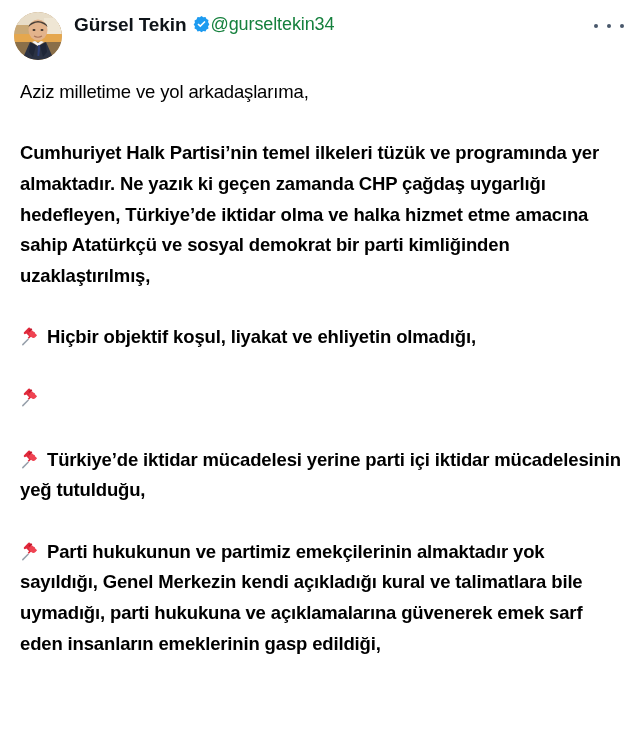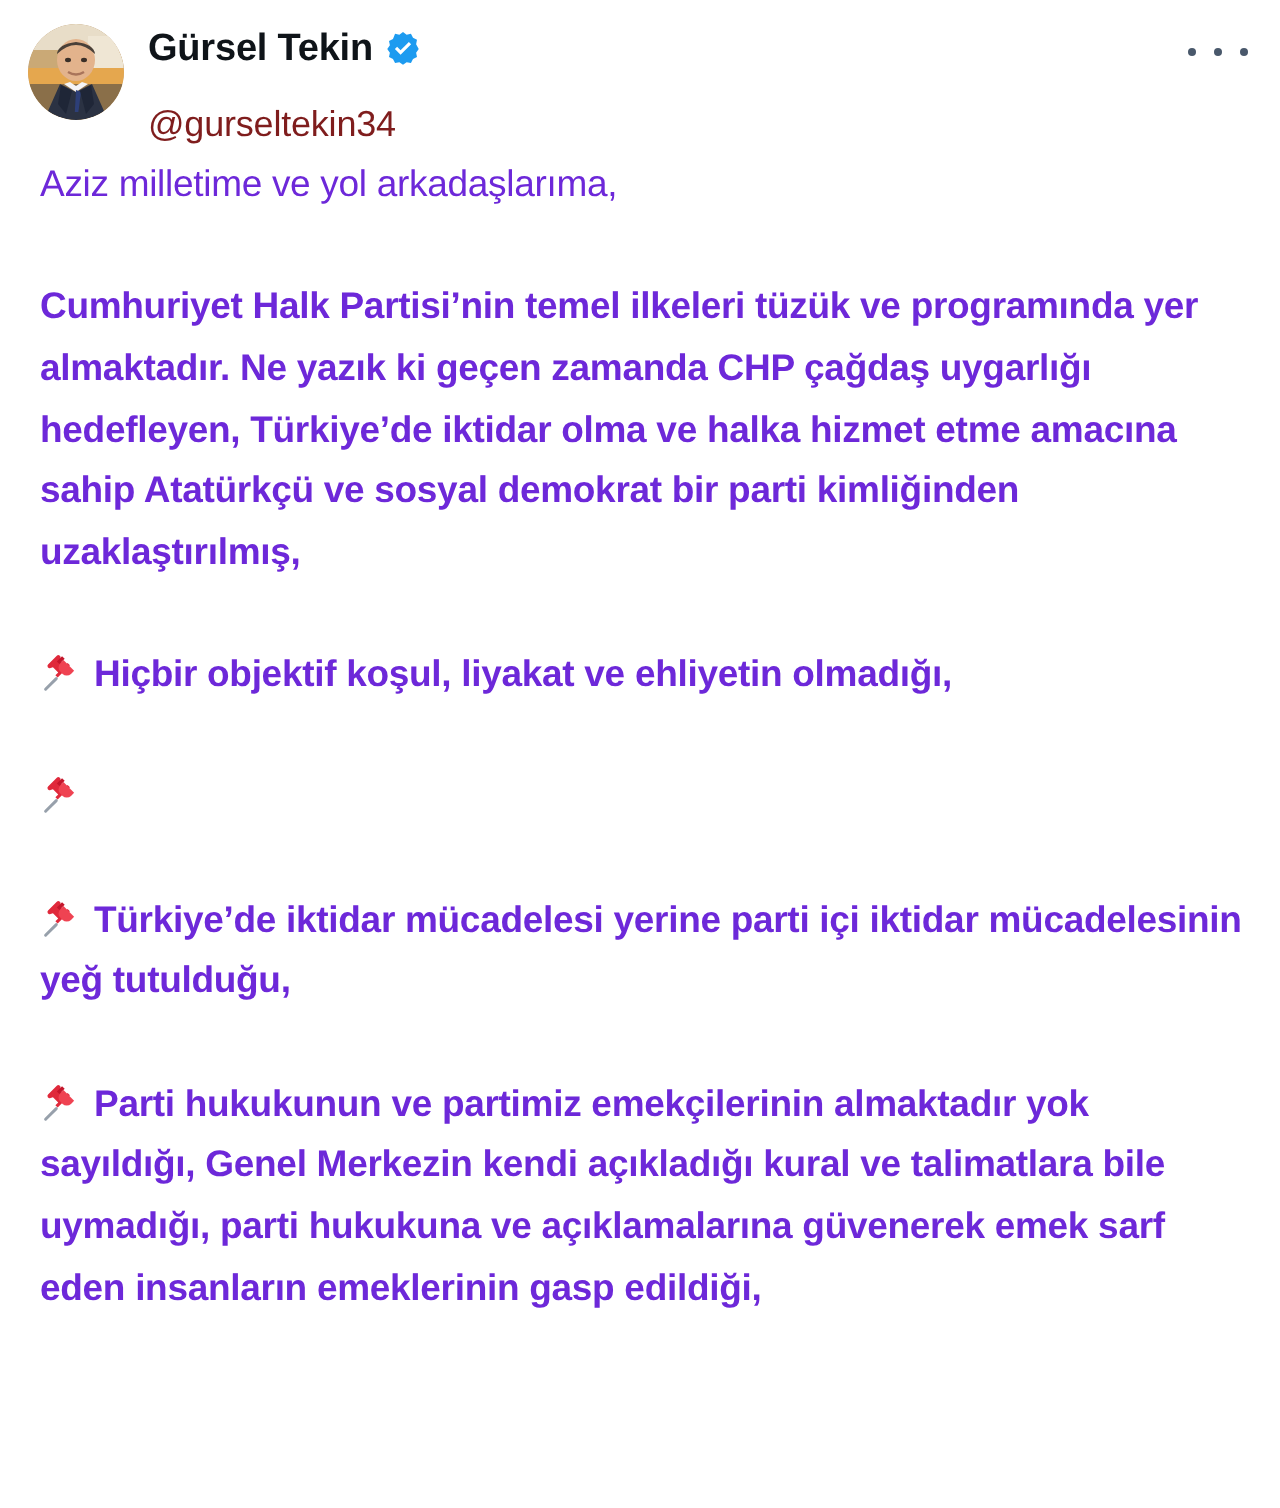--- a/index.html
+++ b/index.html
@@ -38,21 +38,21 @@
     overflow: hidden;
     flex: 0 0 48px;
     position: relative;
     background: #d8c9b4;
   }
   .avatar svg { display: block; }
 
   .identity {
     margin-left: 12px;
     display: flex;
-    flex-direction: column;
+    flex-direction: row;
     justify-content: flex-start;
     padding-top: 0px;
     line-height: 1;
   }
   .name-row {
     display: flex;
     align-items: center;
     height: 24px;
   }
   .display-name {
@@ -65,22 +65,22 @@
   .verified-badge {
     margin-left: 5px;
     display: inline-flex;
     align-items: center;
     width: 19px;
     height: 19px;
   }
   .verified-badge svg { display: block; }
   .handle {
     font-size: 18px;
-    color: #7f1d1d;
-    margin-top: 17px;
+    color: #15803d;
+    margin-top: 3px;
     white-space: nowrap;
     letter-spacing: -0.1px;
   }
 
   .more-btn {
     position: absolute;
     top: 17px;
     right: 16px;
     width: 30px;
     height: 18px;
@@ -93,21 +93,21 @@
     height: 4px;
     border-radius: 50%;
     background: #49586b;
   }
 
   
   .tweet-body {
     padding: 0 16px 0 20px;
     font-size: 18.5px;
     line-height: 30.7px;
-    color: #6d28d9;
+    color: #000000;
     letter-spacing: -0.15px;
   }
   .para {
     margin: 0;
     padding: 0;
   }
   .para + .para {
     margin-top: 30.5px;
     font-weight: bold;
   }

